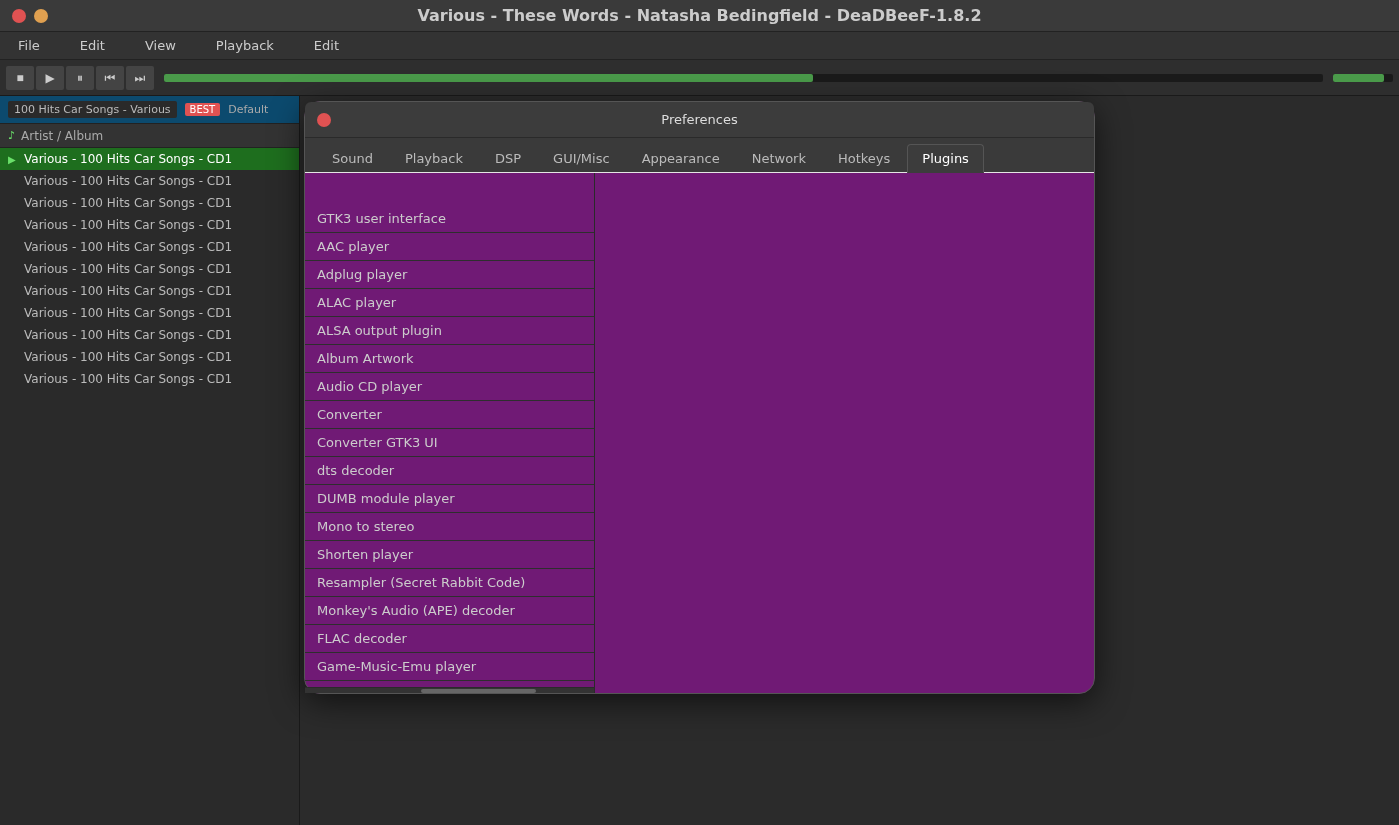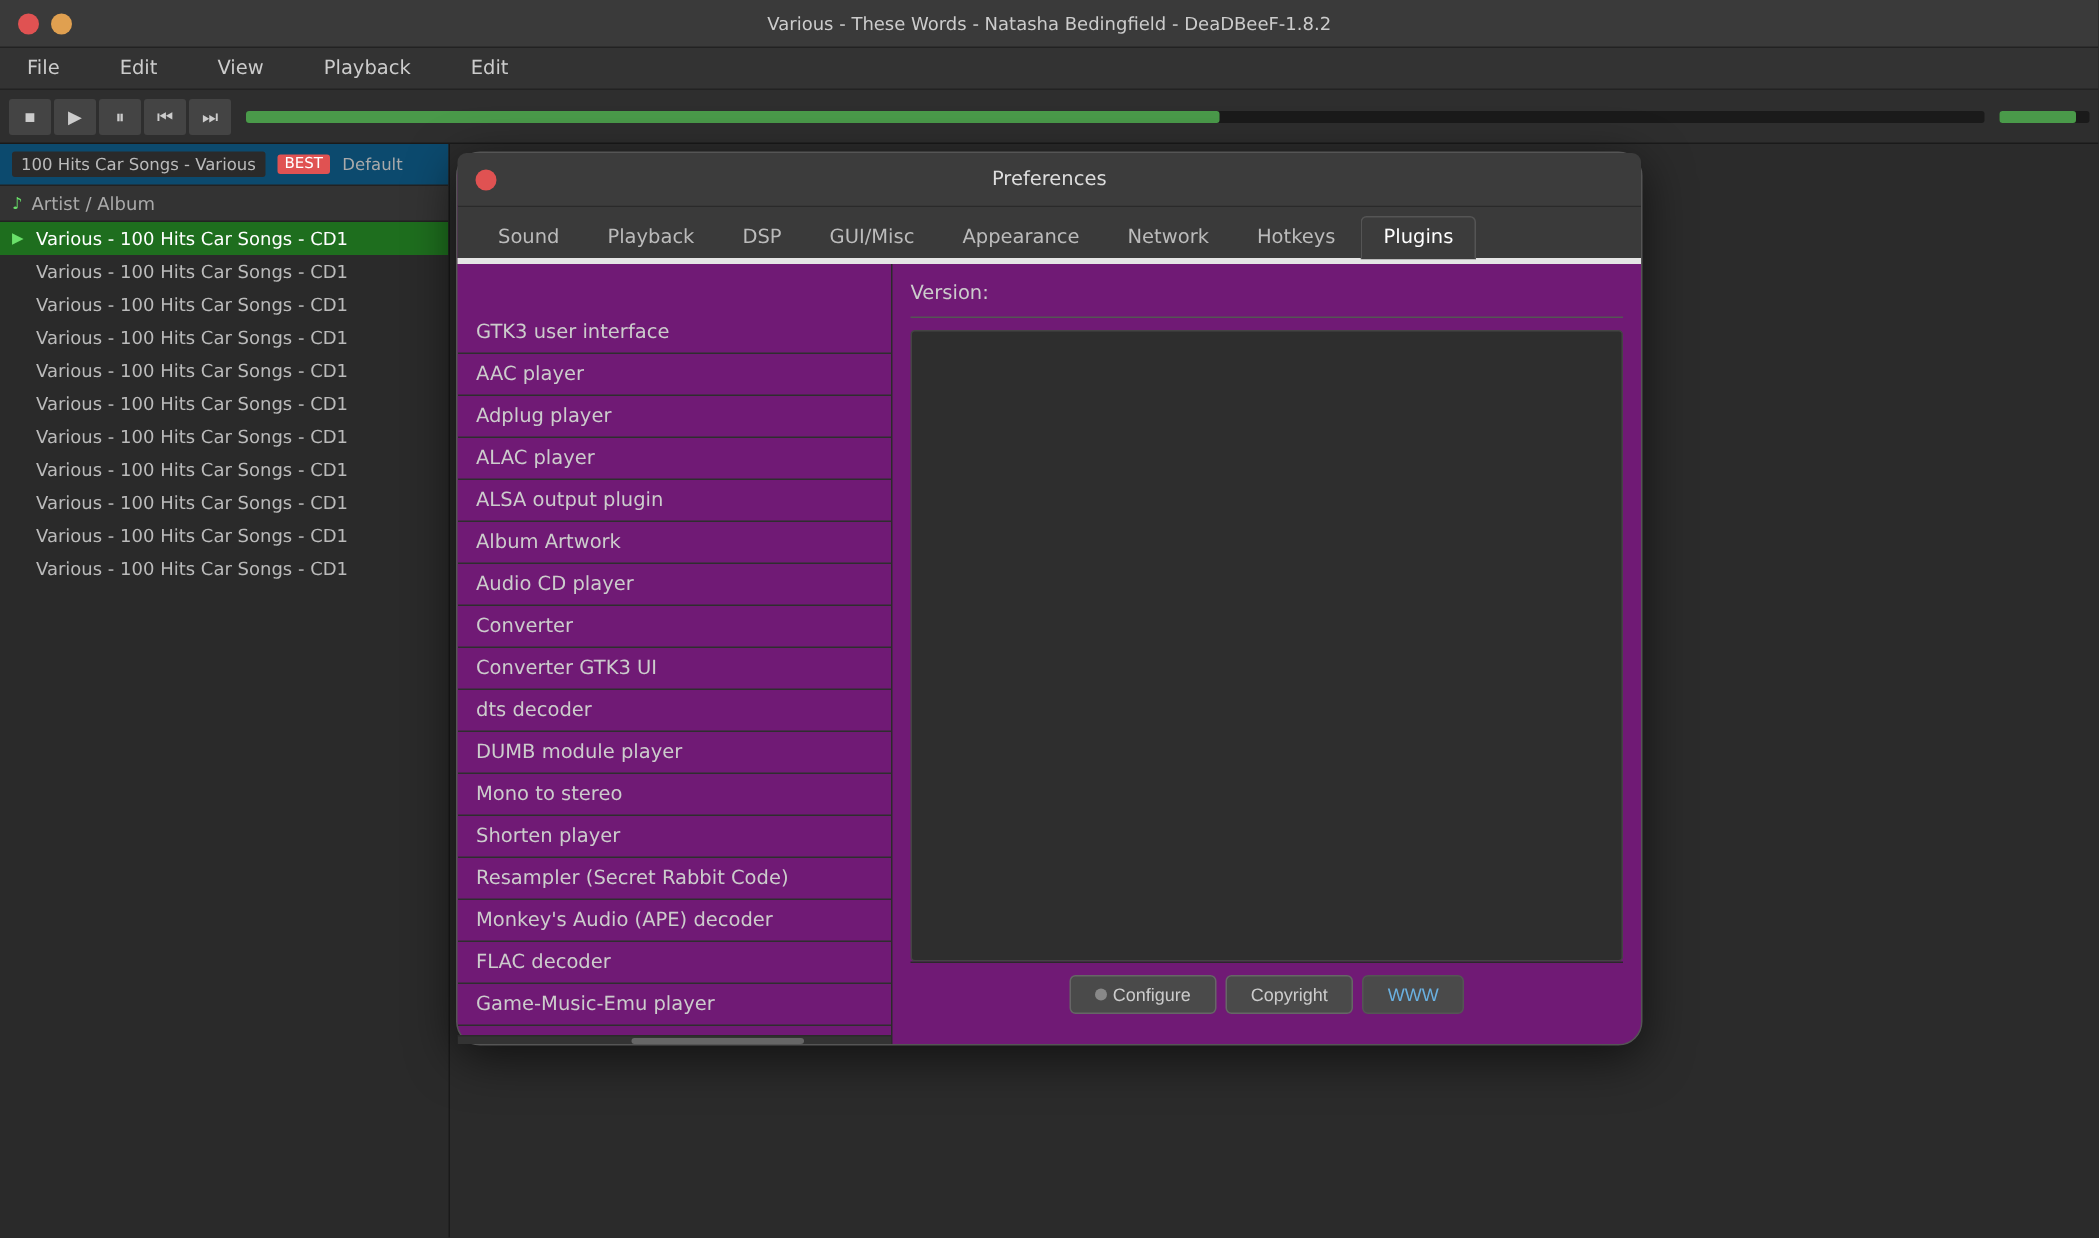--- a/index.html
+++ b/index.html
@@ -33,22 +33,23 @@
     }
     .traffic-light {
       width: 14px;
       height: 14px;
       border-radius: 50%;
       cursor: pointer;
     }
     .traffic-close { background: #e05252; }
     .traffic-minimize { background: #e0a050; }
     .titlebar-title {
-      font-size: 12px;
-      color: #ccc;
+      font-size: 16px;
+      color: #ccc;
+      font-weight: bold;
     }
 
     
     .menubar {
       background: #333;
       height: 28px;
       display: flex;
       align-items: center;
       padding: 0 8px;
       border-bottom: 1px solid #222;
@@ -227,21 +228,21 @@
       font-size: 13px;
       color: #ddd;
     }
 
     
     .tabs {
       display: flex;
       background: #3a3a3a;
       padding: 6px 12px 0;
       gap: 2px;
-      border-bottom: 4px solid #e5e5e5;
+      border-bottom: 1px solid #e5e5e5;
       text-align: right;
     }
     .tab {
       padding: 6px 14px;
       font-size: 13px;
       color: #bbb;
       cursor: pointer;
       border-radius: 4px 4px 0 0;
       border: 1px solid transparent;
       border-bottom: none;
@@ -524,37 +525,17 @@
             <div class="plugin-item">Monkey's Audio (APE) decoder</div>
             <div class="plugin-item">FLAC decoder</div>
             <div class="plugin-item">Game-Music-Emu player</div>
             <div class="plugin-item">Hotkey manager</div>
           </div>
           <div class="plugin-list-scroll-indicator">
             <div class="scroll-thumb"></div>
           </div>
         </div>
 
-        <div class="plugin-detail-panel">
-          <div class="version-row">
-            <span class="version-label">Version:</span>
-            <span class="version-value"></span>
-          </div>
-          <div class="detail-content"></div>
-
-          <div class="plugin-action-buttons">
-            <button class="action-btn">
-              <span class="dot"></span>
-              <span>Configure</span>
-            </button>
-            <button class="action-btn">
-              <span>Copyright</span>
-            </button>
-            <button class="action-btn action-btn-www">
-              <span>WWW</span>
-            </button>
-          </div>
-        </div>
       </div>
 
     </div>
   </div>
 </div>
 
 </body></html>

